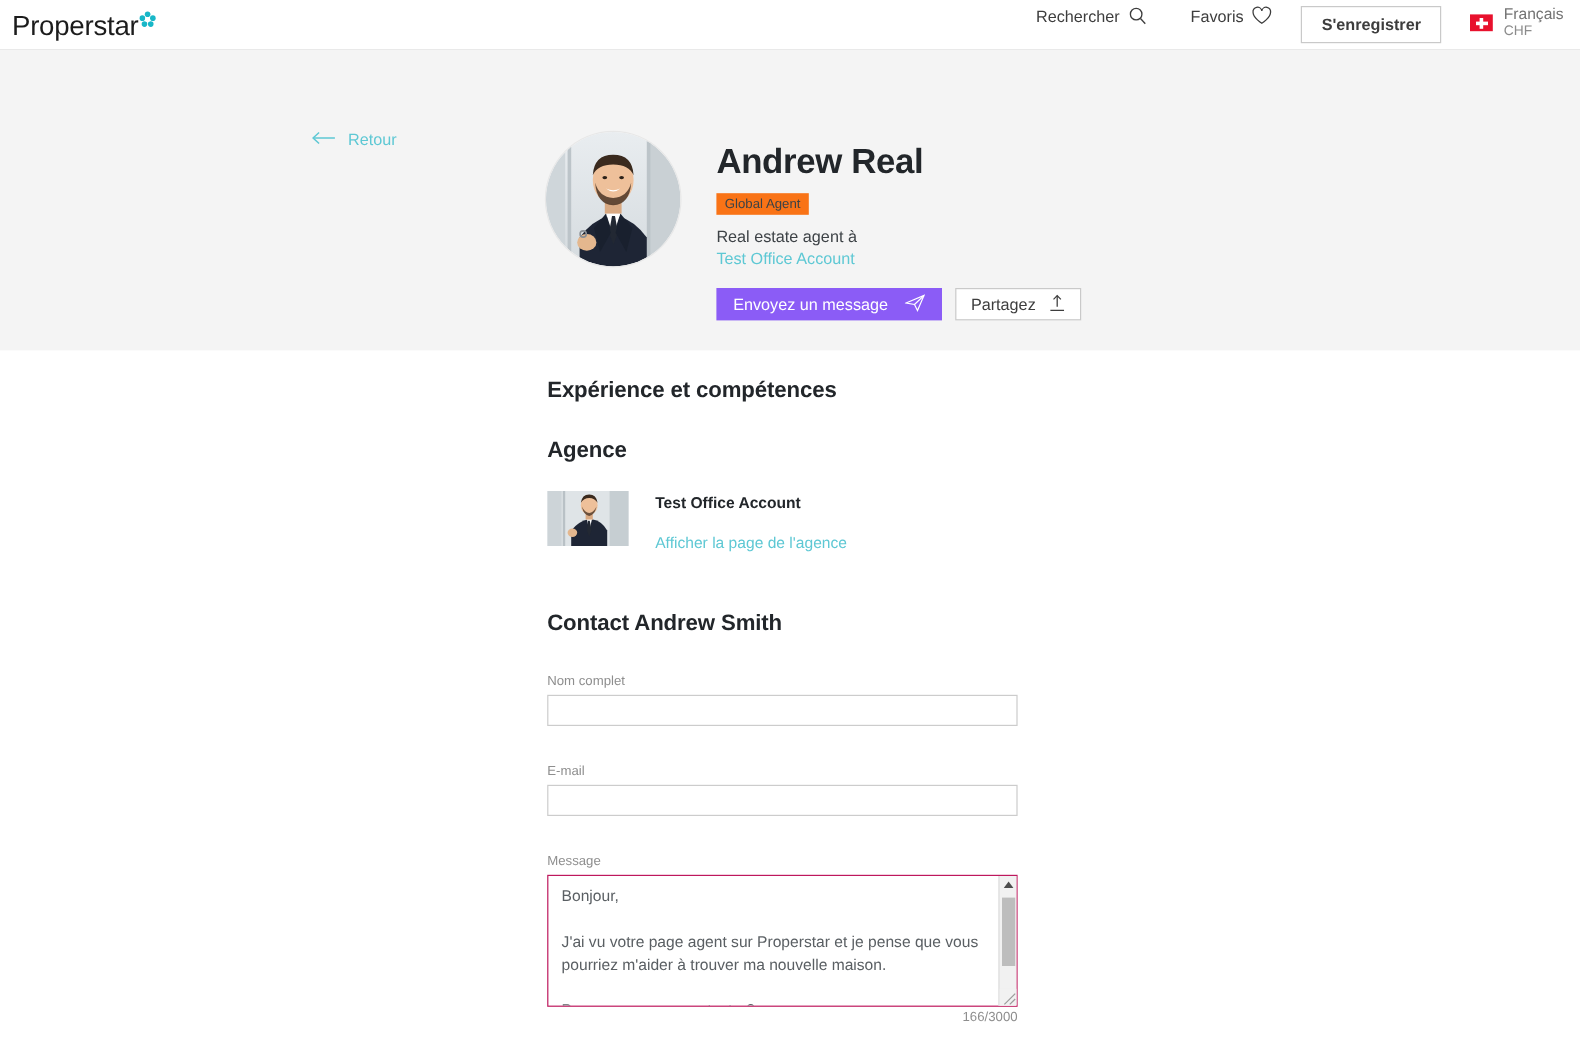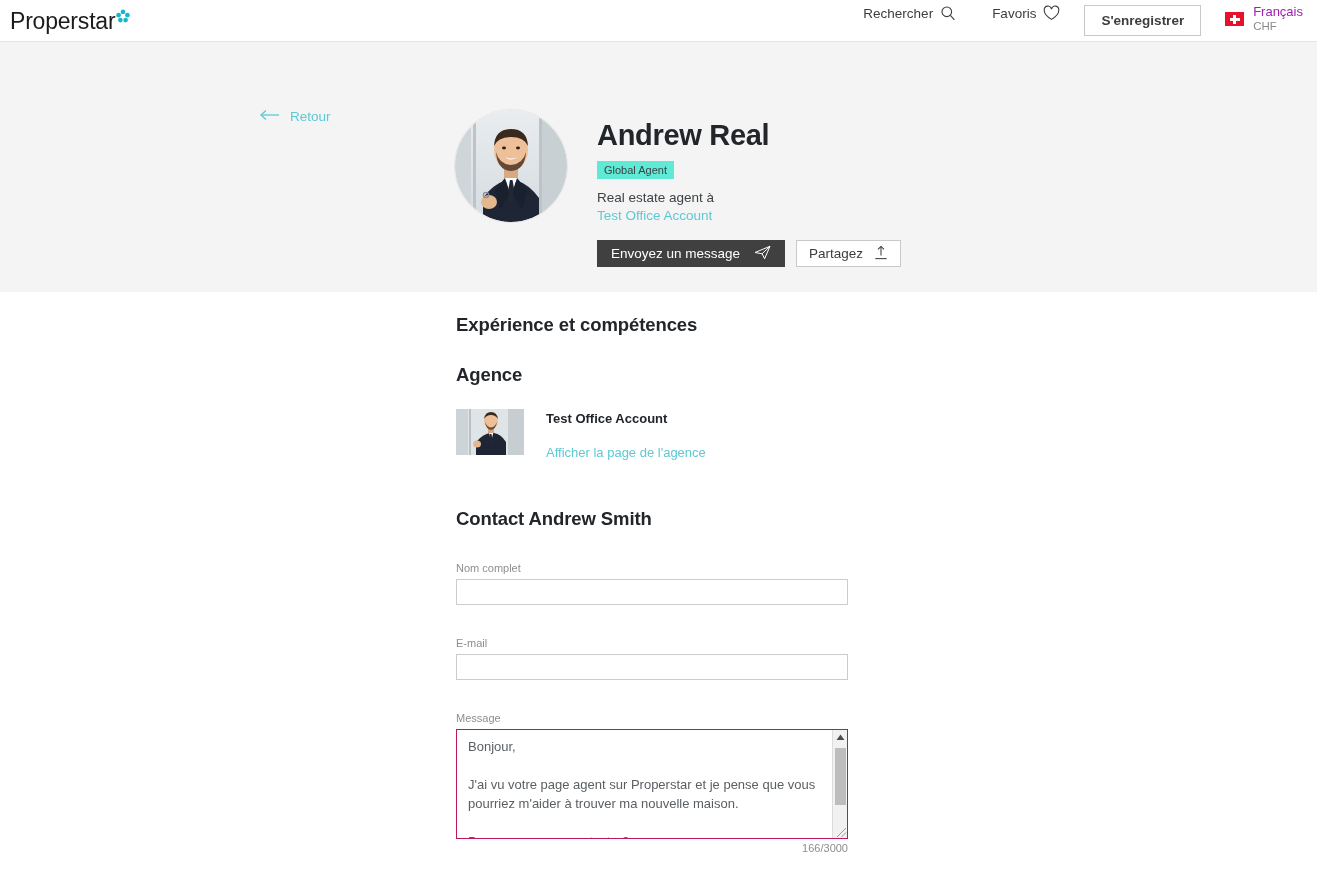--- a/index.html
+++ b/index.html
@@ -50,21 +50,21 @@
   .flag {
     width:19px; height:14px; background:#e8112d;
     position:relative; display:inline-block; flex:none;
   }
   .flag:before, .flag:after {
     content:""; position:absolute; background:#fff;
   }
   .flag:before { left:8px; top:2.5px; width:3px; height:9px; }
   .flag:after  { left:4.5px; top:5.5px; width:10px; height:3px; }
   .lang-texts { line-height:1.15; }
-  .lang-name { font-size:13px; color:#a21caf; }
+  .lang-name { font-size:13px; color:#737373; }
   .lang-cur  { font-size:11.5px; color:#8b8b8b; }
 
   
   .hero {
     background:#f4f4f4; width:100%; height:250px;
     position:relative;
   }
   .back-link {
     position:absolute; left:260px; top:67px;
     display:flex; align-items:center; gap:10px;
@@ -78,34 +78,34 @@
     width:112px; height:112px; border-radius:50%;
     overflow:hidden; flex:none;
     box-shadow:0 0 0 1px rgba(0,0,0,.05);
   }
   .agent-name {
     font-size:29px; font-weight:700; color:#22262a;
     letter-spacing:-0.3px; line-height:34px;
     margin:8px 0 0 0;
   }
   .badge {
-    display:inline-block; background:#5eead4; color:#3c4246;
+    display:inline-block; background:#f97316; color:#3c4246;
     font-size:11px; padding:3px 7px; margin-top:9px;
     line-height:12px;
   }
   .agent-role {
     font-size:13.5px; color:#3d4246; margin-top:10px; line-height:17px;
   }
   .agency-link {
     font-size:13.5px; color:#5ec8d4; margin-top:1px;
     line-height:17px; cursor:pointer;
   }
   .hero-btns { display:flex; gap:11px; margin-top:16px; }
   .btn-msg {
-    background:#404040; color:#fff; border:none;
+    background:#8b5cf6; color:#fff; border:none;
     font-size:13.5px; padding:0 14px; height:27px;
     display:flex; align-items:center; gap:14px; cursor:pointer;
     font-family:inherit;
   }
   .btn-share {
     background:#fff; color:#3d3d3d; border:1px solid #c9c9c9;
     font-size:13.5px; padding:0 12px; height:27px;
     display:flex; align-items:center; gap:11px; cursor:pointer;
     font-family:inherit;
   }

